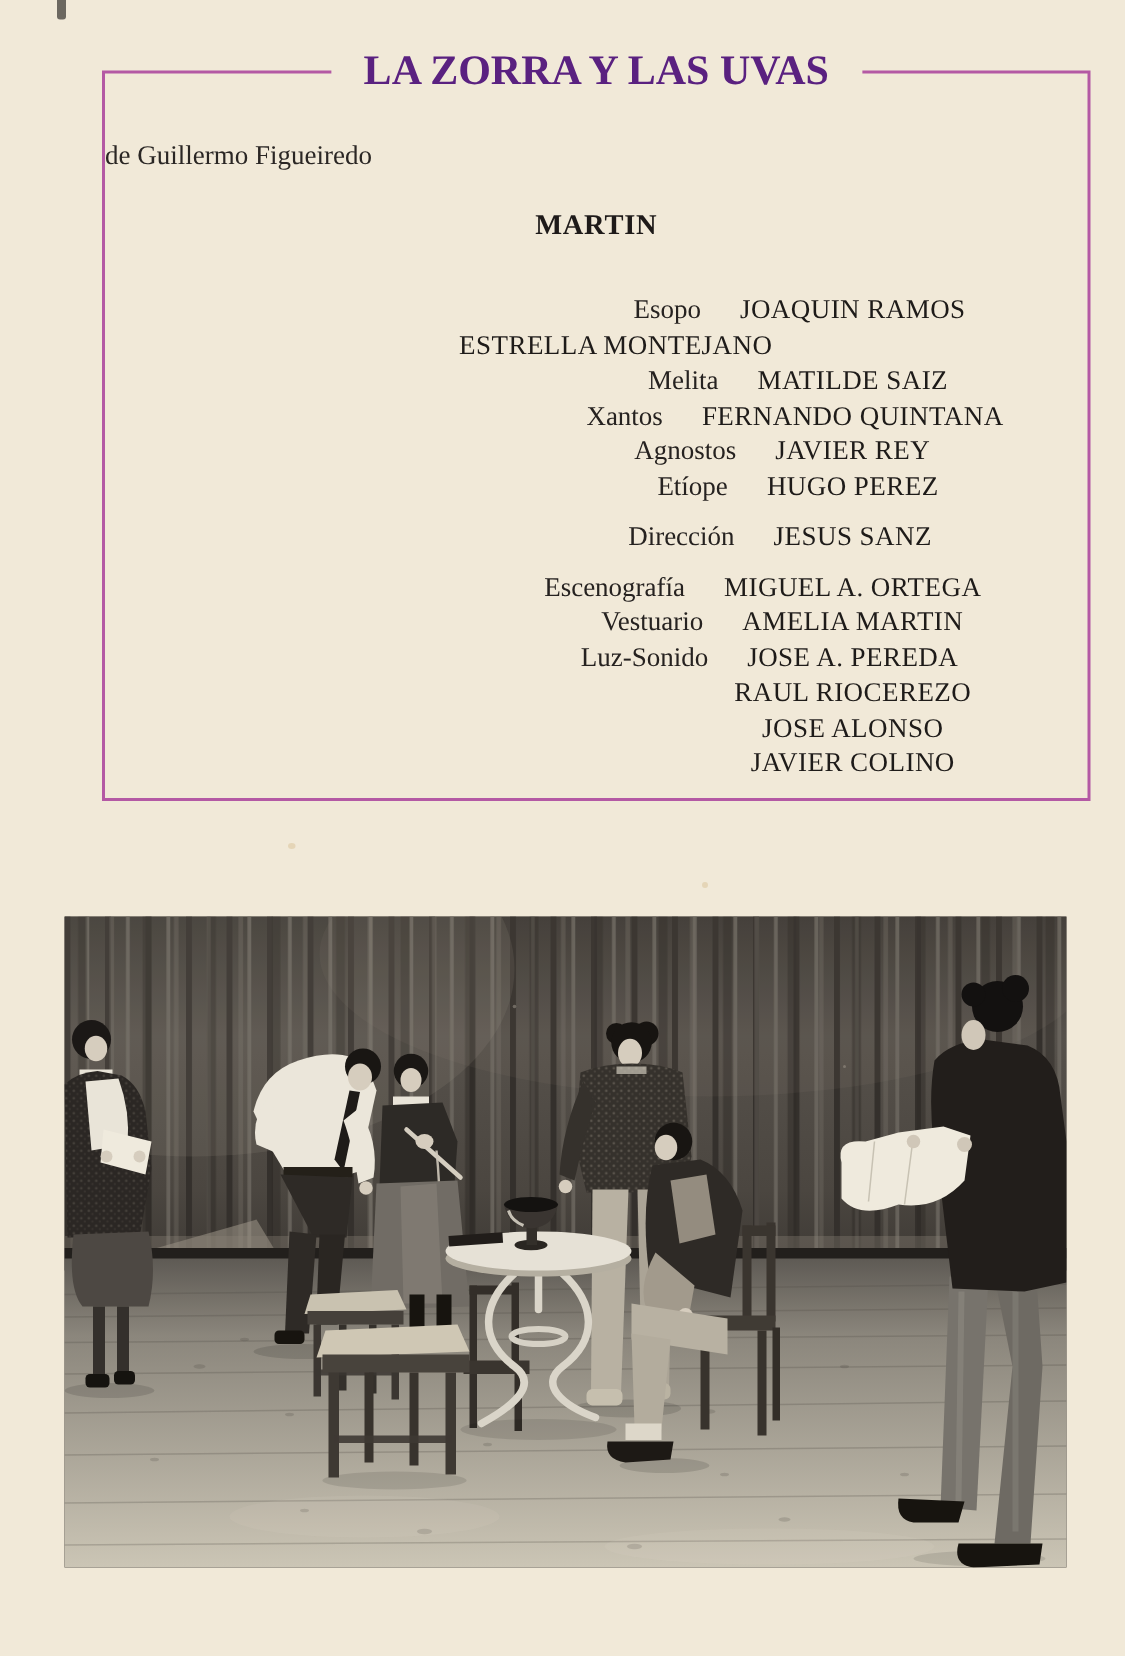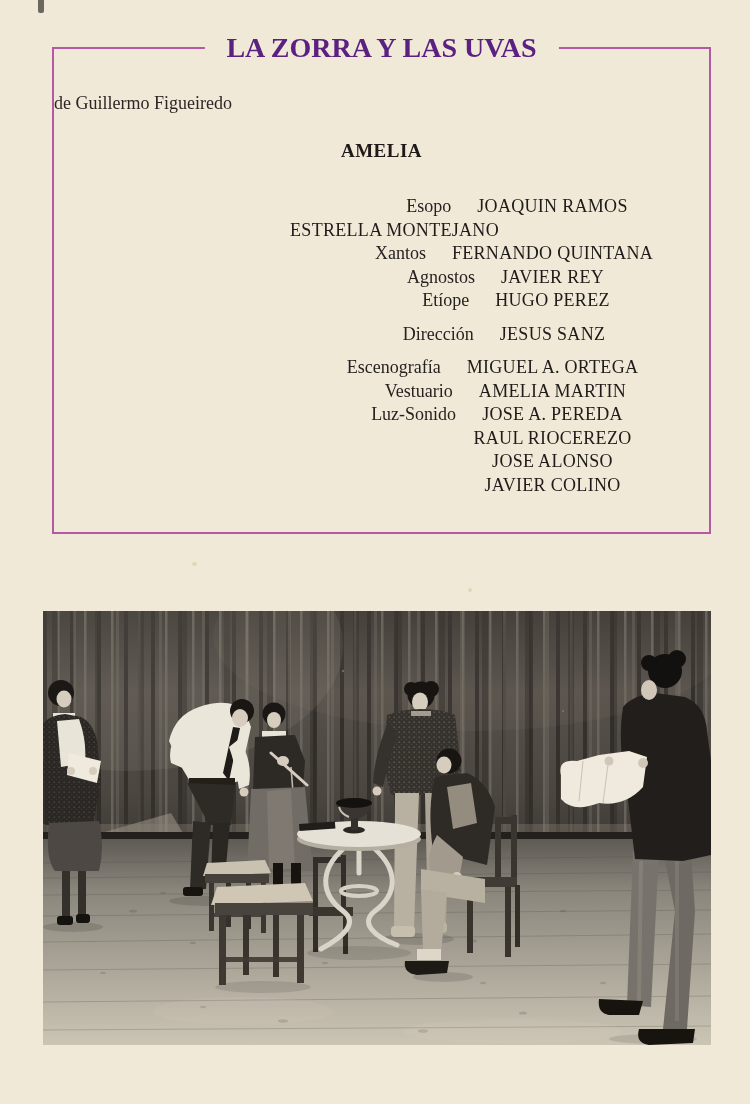--- a/index.html
+++ b/index.html
@@ -13,21 +13,21 @@
     background:#f1e9d8;
     color:#231f1e;
   }
   .stain{position:absolute;border-radius:50%;background:#c9a96a;opacity:.3;}
   .corner-mark{
     position:absolute;left:38px;top:0;width:6px;height:13px;
     background:#55514b;opacity:.85;border-radius:0 0 2px 2px;
   }
   
   .cast-box{
-    position:absolute;left:52px;top:47px;width:655px;height:483px;
+    position:absolute;left:68px;top:47px;width:655px;height:483px;
     border:2px solid #b459a4;
     background:#f1e9d8;
     box-sizing:content-box;
   }
   .title{
     position:absolute;top:-17px;left:50%;transform:translateX(-50%);
     margin:0;padding:0 22px;white-space:nowrap;
     background:#f1e9d8;
     font-size:28px;font-weight:bold;letter-spacing:0px;
     color:#5a2180;
@@ -58,29 +58,33 @@
 <div class="page">
 
   <div class="corner-mark"></div>
   <div class="stain" style="left:192px;top:562px;width:5px;height:4px;"></div>
   <div class="stain" style="left:468px;top:588px;width:4px;height:4px;"></div>
   <div class="stain" style="left:585px;top:130px;width:4px;height:3px;"></div>
 
   <section class="cast-box">
     <h1 class="title">LA ZORRA Y LAS UVAS</h1>
     <p class="author">de Guillermo Figueiredo</p>
-    <h2 class="reparto">AMELIA</h2>
+    <h2 class="reparto">MARTIN</h2>
     <div class="credits">
       <div class="credit-group">
           <div class="credit-row">
             <span class="role">Esopo</span>
             <span class="actor">JOAQUIN RAMOS</span>
           </div>
           <div class="credit-row">
             <span class="actor">ESTRELLA MONTEJANO</span>
+          </div>
+          <div class="credit-row">
+            <span class="role">Melita</span>
+            <span class="actor">MATILDE SAIZ</span>
           </div>
           <div class="credit-row">
             <span class="role">Xantos</span>
             <span class="actor">FERNANDO QUINTANA</span>
           </div>
           <div class="credit-row">
             <span class="role">Agnostos</span>
             <span class="actor">JAVIER REY</span>
           </div>
           <div class="credit-row">

